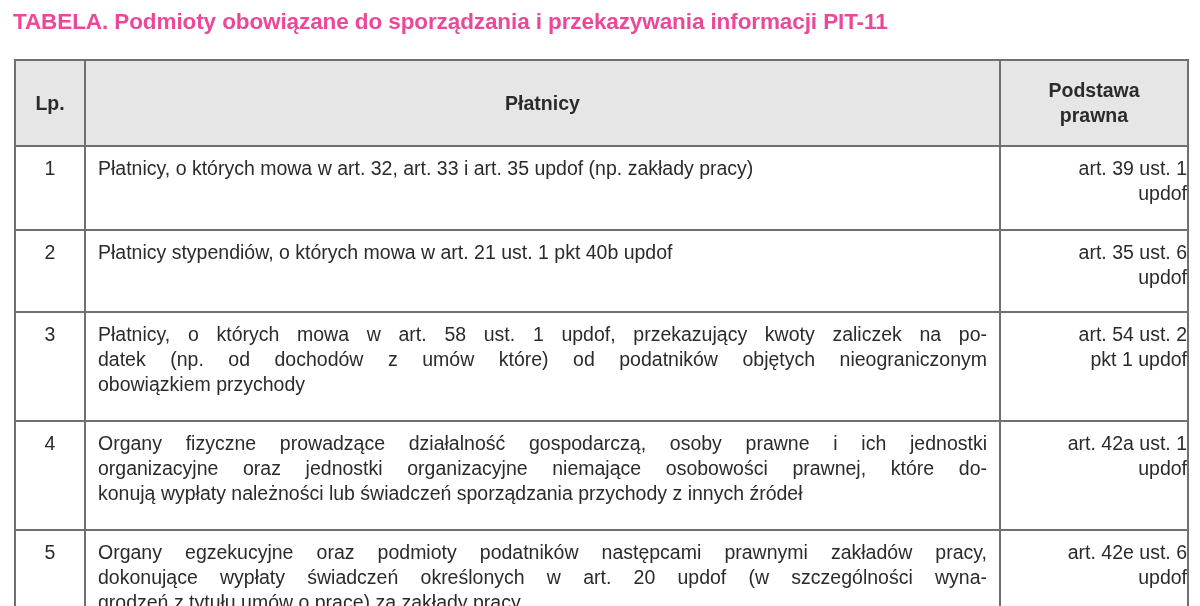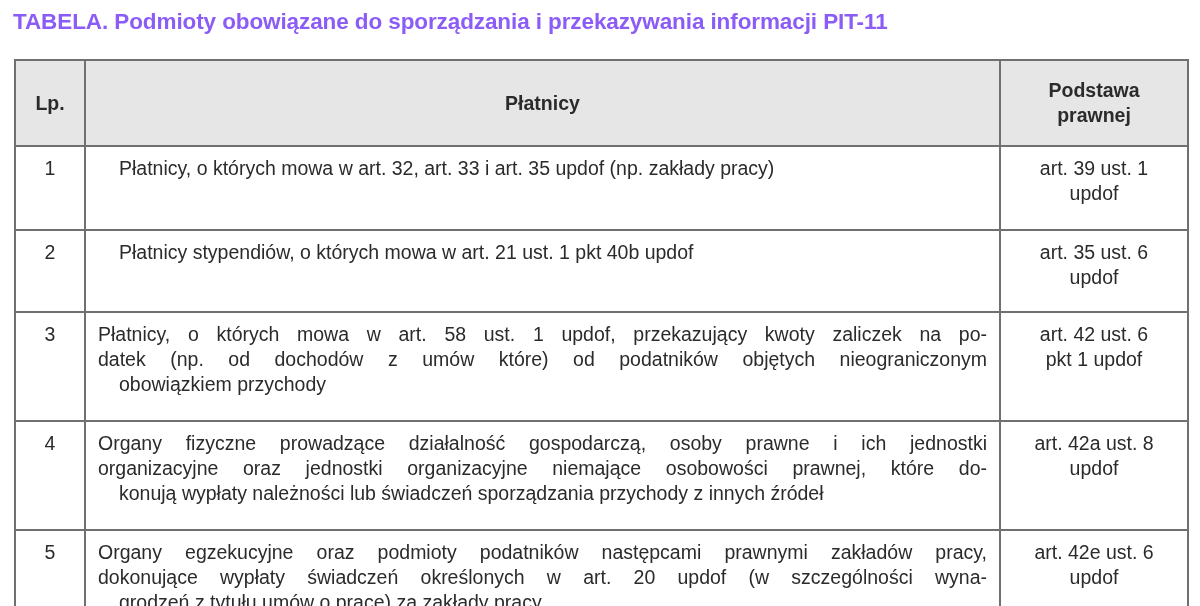--- a/index.html
+++ b/index.html
@@ -14,21 +14,21 @@
     overflow: hidden;
     font-family: "Liberation Sans", "DejaVu Sans", sans-serif;
     color: #2b2b2b;
   }
   .title {
     position: absolute;
     left: 13px;
     top: 9px;
     font-size: 22.5px;
     font-weight: bold;
-    color: #8b5cf6;
+    color: #ec4899;
     letter-spacing: -0.1px;
     white-space: nowrap;
   }
   table.main {
     position: absolute;
     left: 14px;
     top: 59px;
     width: 1173px;
     border-collapse: collapse;
     table-layout: fixed;
@@ -60,24 +60,23 @@
     padding: 9px 12px 0 12px !important;
     text-align: justify;
   }
   .desc .line {
     display: block;
     text-align: justify;
     text-align-last: justify;
   }
   .desc .line.last {
     text-align-last: left;
-    margin-left: 21px;
   }
   .basis {
-    text-align: center;
+    text-align: right;
     padding-top: 9px !important;
   }
   tr.r1 td { height: 73px; }
   tr.r2 td { height: 71px; }
   tr.r3 td { height: 98px; }
   tr.r4 td { height: 98px; }
   tr.r5 td { height: 98px; }
 </style>
 </head>
 <body>
@@ -89,21 +88,21 @@
     <col class="c-lp">
     <col class="c-pl">
     <col class="c-pp">
   </colgroup>
   <thead>
     <tr>
       <th>Lp.</th>
       <th>Płatnicy</th>
       <th>
         <span>Podstawa</span><br>
-        <span>prawnej</span>
+        <span>prawna</span>
       </th>
     </tr>
   </thead>
   <tbody>
     <tr class="r1">
       <td class="lp">1</td>
       <td class="desc">
         <span class="line last">Płatnicy, o których mowa w art. 32, art. 33 i art. 35 updof (np. zakłady pracy)</span>
       </td>
       <td class="basis">
@@ -122,33 +121,33 @@
       </td>
     </tr>
     <tr class="r3">
       <td class="lp">3</td>
       <td class="desc">
         <span class="line">Płatnicy, o których mowa w art. 58 ust. 1 updof, przekazujący kwoty zaliczek na po-</span>
         <span class="line">datek (np. od dochodów z umów które) od podatników objętych nieograniczonym</span>
         <span class="line last">obowiązkiem przychody</span>
       </td>
       <td class="basis">
-        <span>art. 42 ust. 6</span><br>
+        <span>art. 54 ust. 2</span><br>
         <span>pkt 1 updof</span>
       </td>
     </tr>
     <tr class="r4">
       <td class="lp">4</td>
       <td class="desc">
         <span class="line">Organy fizyczne prowadzące działalność gospodarczą, osoby prawne i ich jednostki</span>
         <span class="line">organizacyjne oraz jednostki organizacyjne niemające osobowości prawnej, które do-</span>
         <span class="line last">konują wypłaty należności lub świadczeń sporządzania przychody z innych źródeł</span>
       </td>
       <td class="basis">
-        <span>art. 42a ust. 8</span><br>
+        <span>art. 42a ust. 1</span><br>
         <span>updof</span>
       </td>
     </tr>
     <tr class="r5">
       <td class="lp">5</td>
       <td class="desc">
         <span class="line">Organy egzekucyjne oraz podmioty podatników następcami prawnymi zakładów pracy,</span>
         <span class="line">dokonujące wypłaty świadczeń określonych w art. 20 updof (w szczególności wyna-</span>
         <span class="line last">grodzeń z tytułu umów o pracę) za zakłady pracy</span>
       </td>

